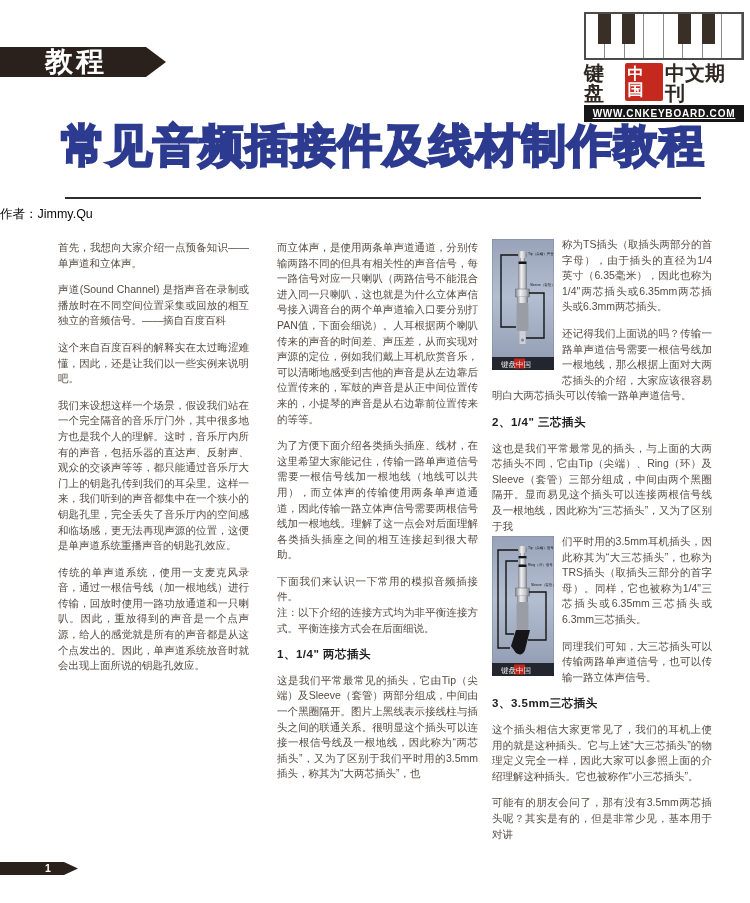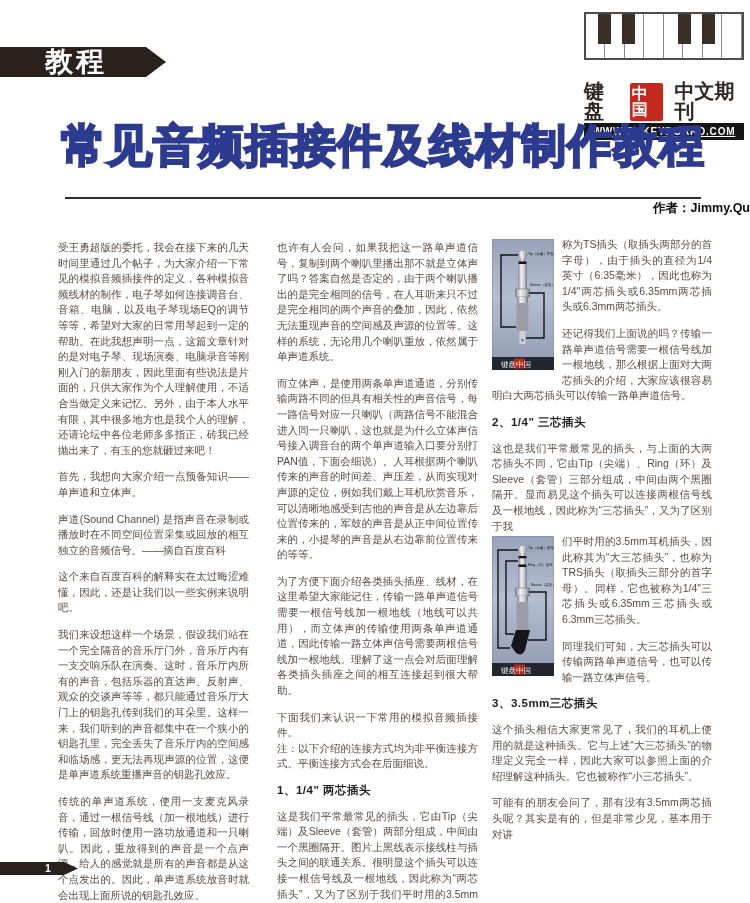--- a/index.html
+++ b/index.html
@@ -24,44 +24,44 @@
   }
   
   .logo{position:absolute;right:6px;top:12px;width:160px;}
   .logo .keys{
     height:48px;border:2px solid #4c4c4c;box-sizing:border-box;position:relative;
     background:repeating-linear-gradient(90deg,#fff 0 18.5px,#8a8a8a 18.5px 19.5px);
   }
   .logo .bk{position:absolute;top:0;width:13px;height:30px;background:#3a2f27;}
   .logo .bk1{left:12px;} .logo .bk2{left:36px;} .logo .bk3{left:92px;} .logo .bk4{left:116px;}
   .logo-text{
-    display:flex;align-items:flex-end;justify-content:center;gap:11px;
+    display:flex;align-items:flex-start;justify-content:center;gap:2px;
     font-family:"Liberation Serif","DejaVu Serif",serif;
     font-weight:bold;color:#2e2620;font-size:20px;line-height:1;
     padding:3px 0 2px;background:#fff;
   }
   .logo-text .seal{
     background:var(--seal-red);color:#fff;font-size:16px;
-    padding:3px 2px;border-radius:2px;letter-spacing:1px;margin-top:20px;
+    padding:3px 2px;border-radius:2px;letter-spacing:1px;
   }
   .logo-url{
     background:#161616;color:#fff;text-align:center;
     font-size:10px;font-weight:bold;letter-spacing:.8px;padding:3px 0;text-decoration:underline;
   }
   
   .title{
     position:absolute;top:116px;left:16px;right:0;margin:0;text-align:center;
     color:var(--title-blue);font-size:45px;font-weight:bold;letter-spacing:1px;
     -webkit-text-stroke:2.2px var(--title-blue);
     font-family:"Liberation Sans","DejaVu Sans",sans-serif;
   }
   .rule{position:absolute;top:197px;left:65px;width:636px;height:2px;background:#2d2d2d;}
   .byline{
-    position:absolute;top:200px;left:0;right:0;text-align:right;
-    font-size:12.5px;font-weight:bold;color:#0c0c0c;
+    position:absolute;top:206px;left:0;right:0;text-align:left;
+    font-size:12.5px;font-weight:normal;color:#0c0c0c;
   }
   
   .col{
     position:absolute;top:240px;
     font-size:10.5px;line-height:15.6px;letter-spacing:0;
     color:var(--body-text);text-align:justify;
   }
   .col1{left:58px;width:191px;}
   .col2{left:277px;width:201px;}
   .col3{left:492px;top:237px;width:220px;}
@@ -104,30 +104,28 @@
       <span>中文期刊</span>
     </div>
     <div class="logo-url">WWW.CNKEYBOARD.COM</div>
   </div>
 
   <h1 class="title">常见音频插接件及线材制作教程</h1>
   <div class="rule"></div>
   <div class="byline">作者：Jimmy.Qu</div>
 
   <div class="col col1">
-    <p>受王勇超版的委托，我会在接下来的几天时间里通过几个帖子，为大家介绍一下常见的模拟音频插接件的定义，各种模拟音频线材的制作，电子琴如何连接调音台、音箱、电脑，以及电子琴现场EQ的调节等等，希望对大家的日常用琴起到一定的帮助。在此我想声明一点，这篇文章针对的是对电子琴、现场演奏、电脑录音等刚刚入门的新朋友，因此里面有些说法是片面的，只供大家作为个人理解使用，不适合当做定义来记忆。另外，由于本人水平有限，其中很多地方也是我个人的理解，还请论坛中各位老师多多指正，砖我已经抛出来了，有玉的您就砸过来吧！</p>
     <p>首先，我想向大家介绍一点预备知识——单声道和立体声。</p>
     <p>声道(Sound Channel) 是指声音在录制或播放时在不同空间位置采集或回放的相互独立的音频信号。——摘自百度百科</p>
     <p>这个来自百度百科的解释实在太过晦涩难懂，因此，还是让我们以一些实例来说明吧。</p>
-    <p>我们来设想这样一个场景，假设我们站在一个完全隔音的音乐厅门外，音乐厅内有一支交响乐队在演奏。这时，音乐厅内所有的声音，包括乐器的直达声、反射声、观众的交谈声等等，都只能通过音乐厅大门上的钥匙孔传到我们的耳朵里。这样一来，我们听到的声音都集中在一个狭小的钥匙孔里，完全丢失了音乐厅内的空间感和临场感，更无法再现声源的位置，这便是单声道系统重播声音的钥匙孔效应。</p>
+    <p>我们来设想这样一个场景，假设我们站在一个完全隔音的音乐厅门外，其中很多地方也是我个人的理解。这时，音乐厅内所有的声音，包括乐器的直达声、反射声、观众的交谈声等等，都只能通过音乐厅大门上的钥匙孔传到我们的耳朵里。这样一来，我们听到的声音都集中在一个狭小的钥匙孔里，完全丢失了音乐厅内的空间感和临场感，更无法再现声源的位置，这便是单声道系统重播声音的钥匙孔效应。</p>
     <p>传统的单声道系统，使用一支麦克风录音，通过一根信号线（加一根地线）进行传输，回放时使用一路功放通道和一只喇叭。因此，重放得到的声音是一个点声源，给人的感觉就是所有的声音都是从这个点发出的。因此，单声道系统放音时就会出现上面所说的钥匙孔效应。</p>
   </div>
 
   <div class="col col2">
-    <p>也许有人会问，如果我把这一路单声道信号，复制到两个喇叭里播出那不就是立体声了吗？答案自然是否定的，由于两个喇叭播出的是完全相同的信号，在人耳听来只不过是完全相同的两个声音的叠加，因此，依然无法重现声音的空间感及声源的位置等。这样的系统，无论用几个喇叭重放，依然属于单声道系统。</p>
     <p>而立体声，是使用两条单声道通道，分别传输两路不同的但具有相关性的声音信号，每一路信号对应一只喇叭（两路信号不能混合进入同一只喇叭，这也就是为什么立体声信号接入调音台的两个单声道输入口要分别打PAN值，下面会细说）。人耳根据两个喇叭传来的声音的时间差、声压差，从而实现对声源的定位，例如我们戴上耳机欣赏音乐，可以清晰地感受到吉他的声音是从左边靠后位置传来的，军鼓的声音是从正中间位置传来的，小提琴的声音是从右边靠前位置传来的等等。</p>
     <p>为了方便下面介绍各类插头插座、线材，在这里希望大家能记住，传输一路单声道信号需要一根信号线加一根地线（地线可以共用），而立体声的传输使用两条单声道通道，因此传输一路立体声信号需要两根信号线加一根地线。理解了这一点会对后面理解各类插头插座之间的相互连接起到很大帮助。</p>
     <p class="tight">下面我们来认识一下常用的模拟音频插接件。</p>
     <p>注：以下介绍的连接方式均为非平衡连接方式。平衡连接方式会在后面细说。</p>
     <h3>1、1/4" 两芯插头</h3>
     <p>这是我们平常最常见的插头，它由Tip（尖端）及Sleeve（套管）两部分组成，中间由一个黑圈隔开。图片上黑线表示接线柱与插头之间的联通关系。很明显这个插头可以连接一根信号线及一根地线，因此称为“两芯插头”，又为了区别于我们平时用的3.5mm插头，称其为“大两芯插头”，也</p>
   </div>
 
   <div class="col col3">
 

